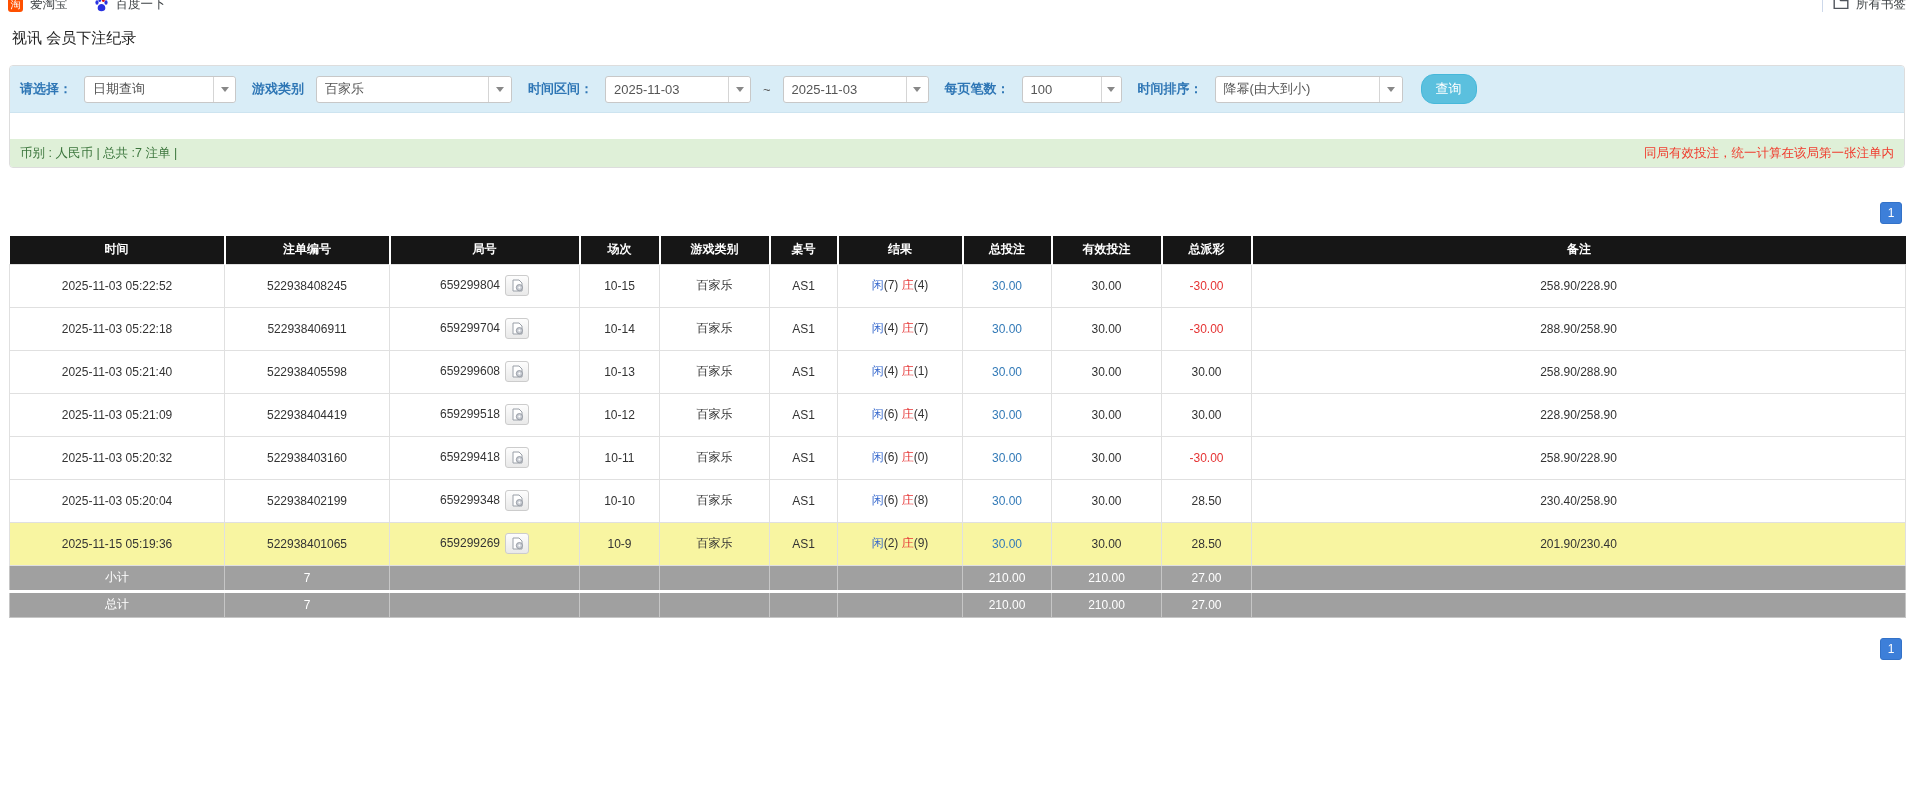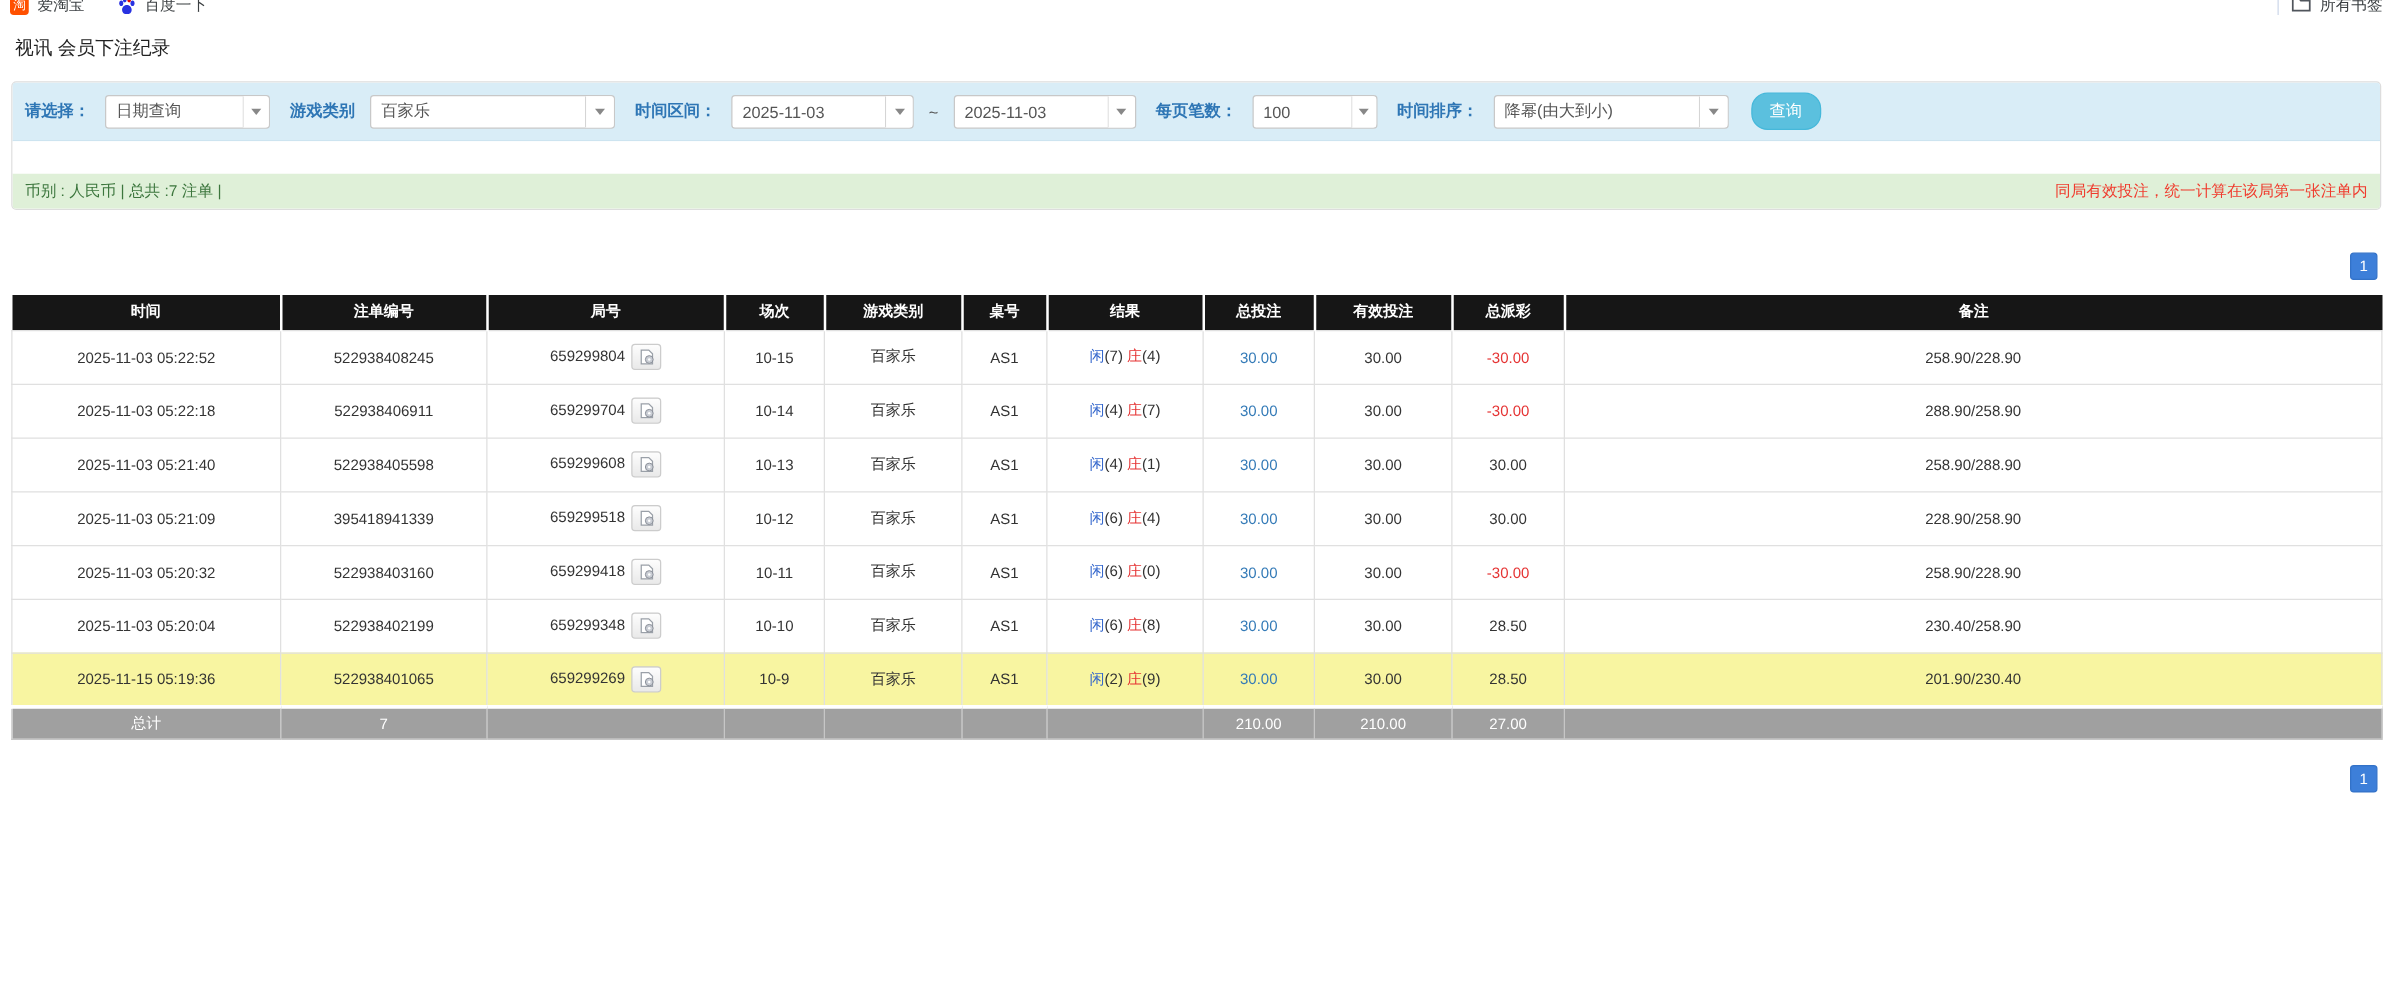--- a/index.html
+++ b/index.html
@@ -92,21 +92,21 @@
       </div>
     </div>
   </div>
 </div>
 
 <div class="page-title">视讯 会员下注纪录</div>
 
 <div class="panel">
   <div class="filter-bar">
     <span class="flabel" style="margin-left:0">请选择：</span>
-    <span class="combo" style="width:132px">
+    <span class="combo" style="width:152px">
       <input readonly="" value="日期查询" style="">
       <span class="combo-arrow"></span>
     </span>
 
     <span class="flabel">游戏类别</span>
     <span class="combo" style="width:196px">
       <input readonly="" value="百家乐" style="">
       <span class="combo-arrow"></span>
     </span>
 
@@ -228,21 +228,21 @@
         <td><span>百家乐</span></td>
         <td><span>AS1</span></td>
         <td><span class="rp">闲</span><span>(4)</span> <span class="rb">庄</span><span>(1)</span></td>
         <td><span class="amount-link">30.00</span></td>
         <td><span>30.00</span></td>
         <td><span>30.00</span></td>
         <td><span>258.90/288.90</span></td>
       </tr>
       <tr>
         <td><span>2025-11-03 05:21:09</span></td>
-        <td><span>395418941339</span></td>
+        <td><span>522938404419</span></td>
         <td><span>659299518</span><span class="vbtn">
             <svg width="13" height="13" viewBox="0 0 13 13">
               <path d="M2 1h6l3 3v8H2z" fill="#fff" stroke="#9aa0a8" stroke-width="1"></path>
               <circle cx="8.4" cy="8.6" r="3.1" fill="#c9cdd4" stroke="#8a8f98" stroke-width="0.8"></circle>
               <circle cx="8.4" cy="8.6" r="1" fill="#fff"></circle>
             </svg>
           </span></td>
         <td><span>10-12</span></td>
         <td><span>百家乐</span></td>
         <td><span>AS1</span></td>
@@ -302,20 +302,33 @@
           </span></td>
         <td><span>10-9</span></td>
         <td><span>百家乐</span></td>
         <td><span>AS1</span></td>
         <td><span class="rp">闲</span><span>(2)</span> <span class="rb">庄</span><span>(9)</span></td>
         <td><span class="amount-link">30.00</span></td>
         <td><span>30.00</span></td>
         <td><span>28.50</span></td>
         <td><span>201.90/230.40</span></td>
       </tr>
+      <tr class="sub">
+        <td><span>小计</span></td>
+        <td><span>7</span></td>
+        <td></td>
+        <td></td>
+        <td></td>
+        <td></td>
+        <td></td>
+        <td><span>210.00</span></td>
+        <td><span>210.00</span></td>
+        <td><span>27.00</span></td>
+        <td></td>
+      </tr>
       <tr class="sub total">
         <td><span>总计</span></td>
         <td><span>7</span></td>
         <td></td>
         <td></td>
         <td></td>
         <td></td>
         <td></td>
         <td><span>210.00</span></td>
         <td><span>210.00</span></td>

